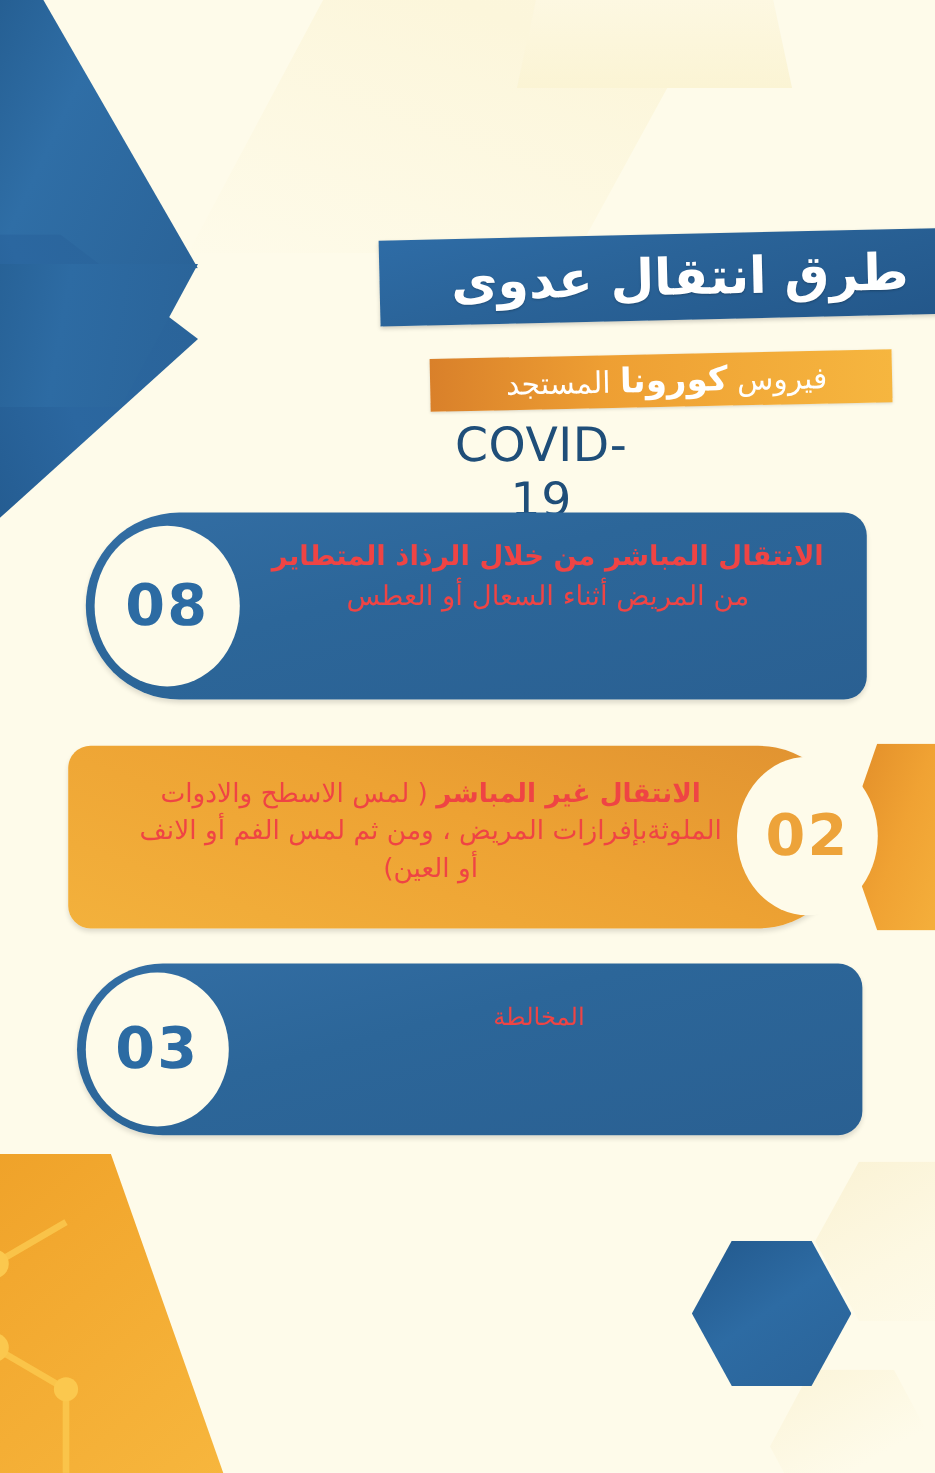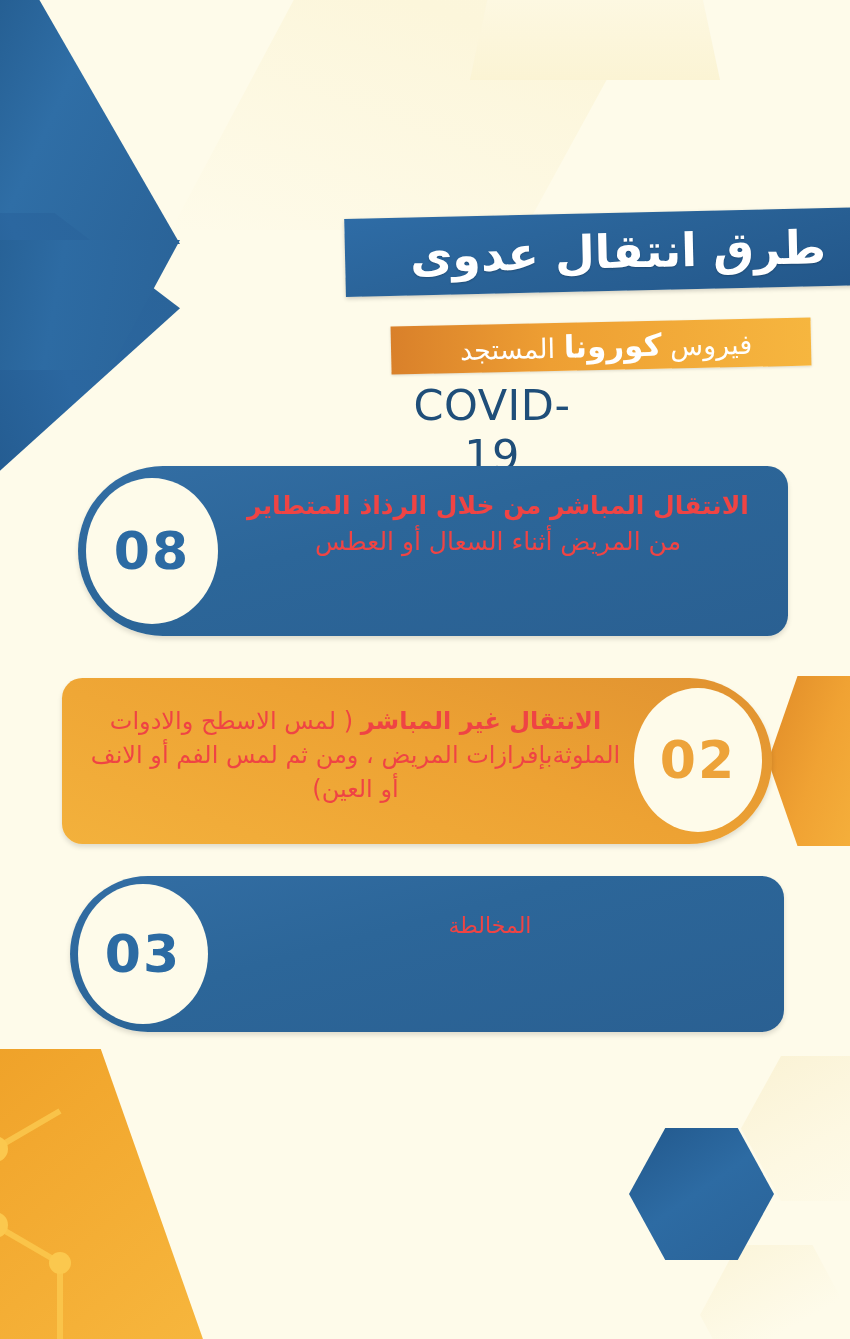--- a/index.html
+++ b/index.html
@@ -196,21 +196,21 @@
   }
   #item01 .circle {
     left: 8px; top: 12px; width: 132px; height: 146px;
   }
   #item01 .body-text {
     left: 150px; top: 22px; width: 540px;
     font-size: 25px;
   }
 
   
-  #item02 { left: 62px; top: 678px; width: 710px; height: 166px; }
+  #item02 { left: 62px; top: 678px; width: 710px; height: 166px; padding-left: 36px; }
   #item02 .bar {
     left: 0; width: 710px;
     border-top-left-radius: 22px;
     border-top-right-radius: 90px;
     border-bottom-left-radius: 22px;
     border-bottom-right-radius: 90px;
   }
   #item02 .circle {
     right: 10px; top: 10px; width: 128px; height: 144px;
   }

